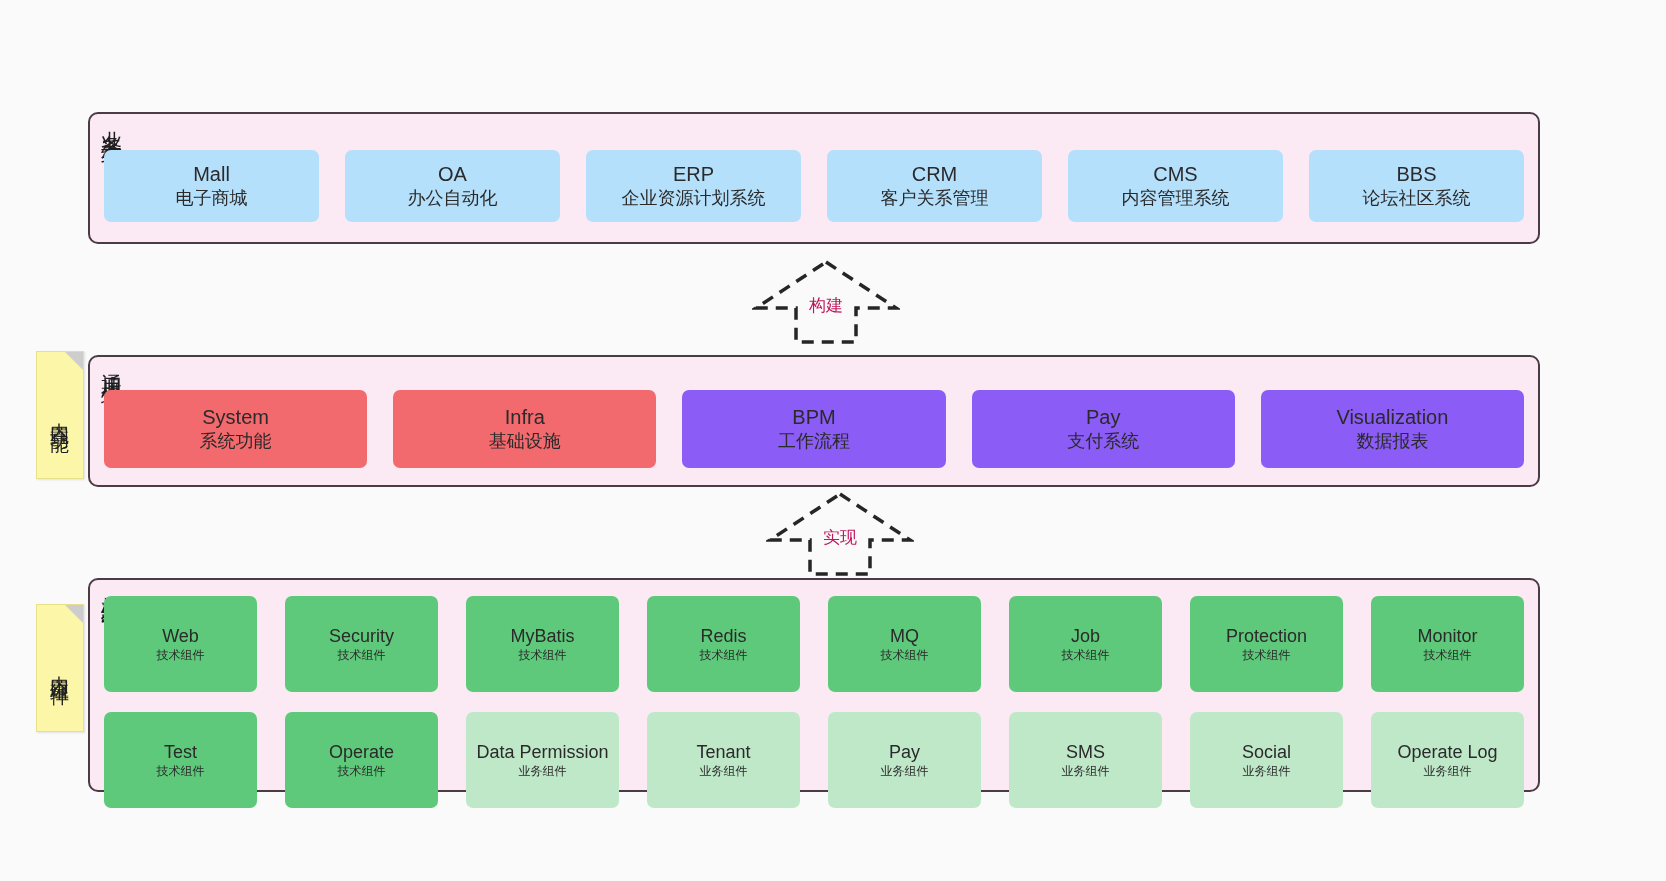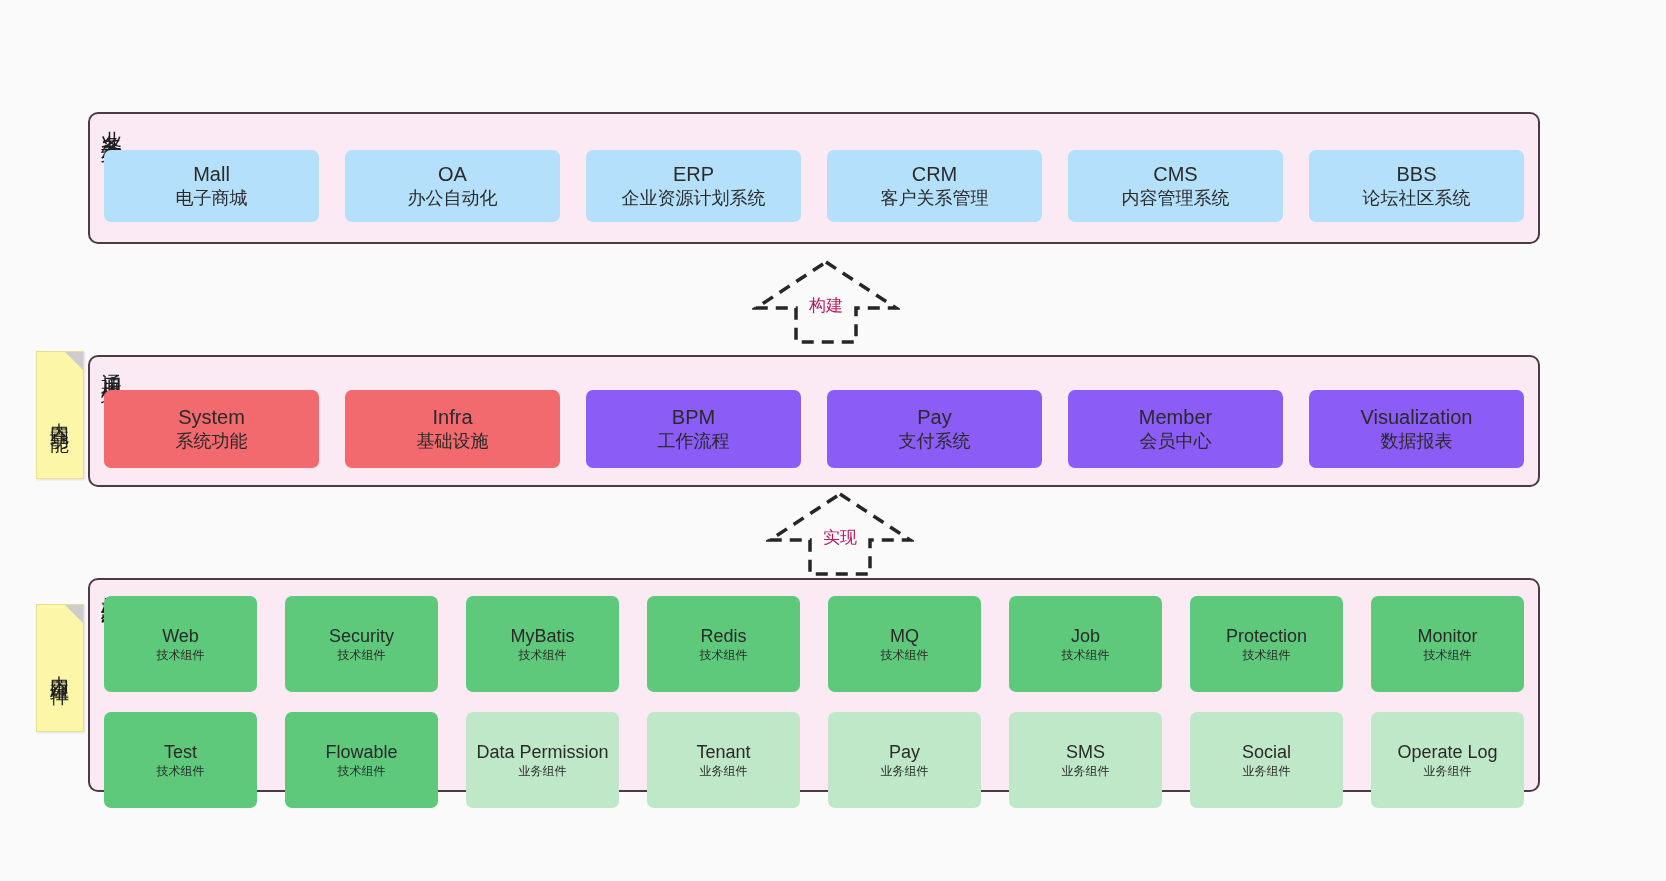--- a/index.html
+++ b/index.html
@@ -197,24 +197,20 @@
         </div>
         <div class="card pink">
           <div class="en">BPM</div>
           <div class="cn">工作流程</div>
         </div>
         <div class="card pink">
           <div class="en">Pay</div>
           <div class="cn">支付系统</div>
         </div>
         <div class="card pink">
-          <div class="en">Member</div>
-          <div class="cn">会员中心</div>
-        </div>
-        <div class="card pink">
           <div class="en">Visualization</div>
           <div class="cn">数据报表</div>
         </div>
       </div>
     </div>
   </div>
 
   <div class="uparrow" id="arrow-realize">
     <svg viewBox="0 0 148 88" xmlns="http://www.w3.org/2000/svg">
       <path d="M 74 4 L 144 50 L 104 50 L 104 84 L 44 84 L 44 50 L 4 50 Z" fill="none" stroke="#262626" stroke-width="3.5" stroke-dasharray="12 8" stroke-linejoin="miter"></path>
@@ -265,21 +261,21 @@
           <div class="cn">技术组件</div>
         </div>
       </div>
 
       <div class="row eight">
         <div class="card green small">
           <div class="en">Test</div>
           <div class="cn">技术组件</div>
         </div>
         <div class="card green small">
-          <div class="en">Flowable</div>
+          <div class="en">Operate</div>
           <div class="cn">技术组件</div>
         </div>
         <div class="card lgreen small">
           <div class="en">Data Permission</div>
           <div class="cn">业务组件</div>
         </div>
         <div class="card lgreen small">
           <div class="en">Tenant</div>
           <div class="cn">业务组件</div>
         </div>

